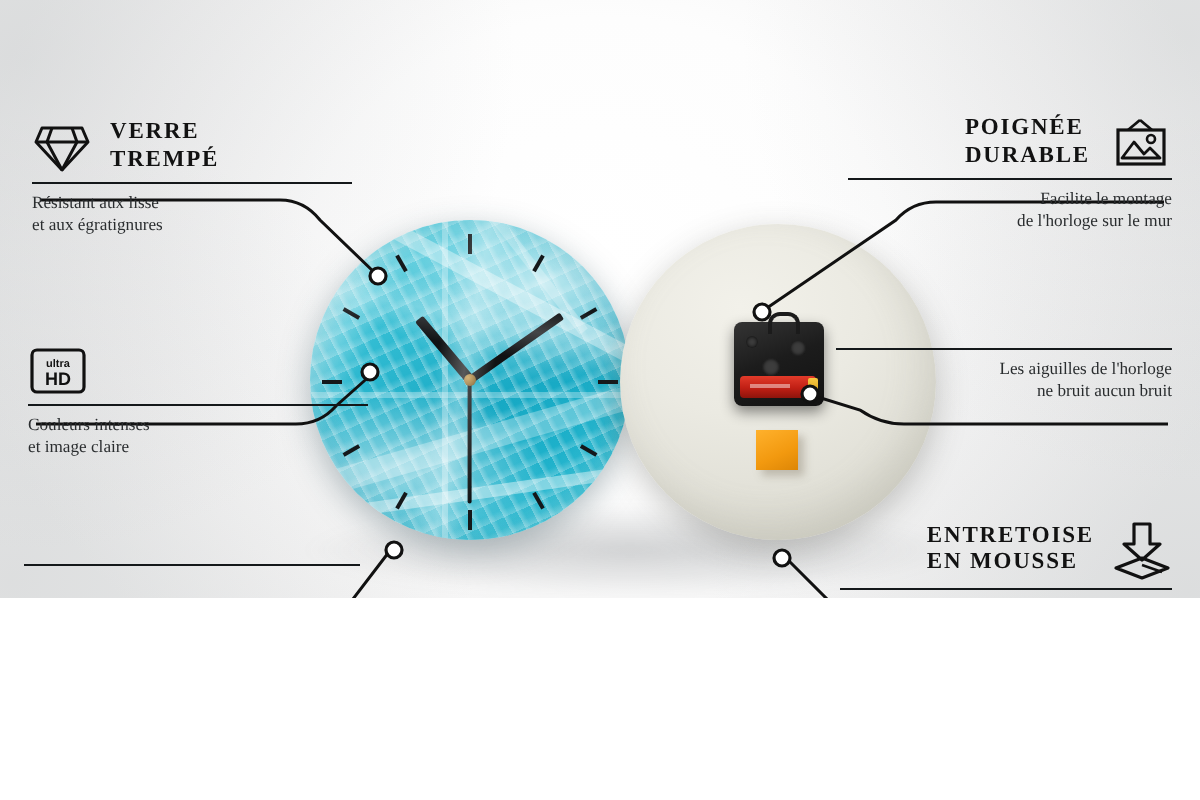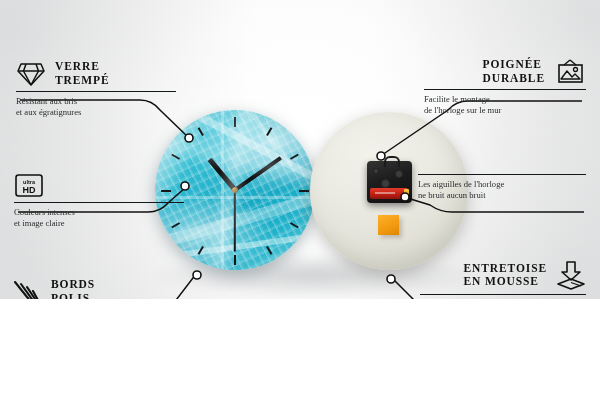--- a/index.html
+++ b/index.html
@@ -36,21 +36,21 @@
     text-transform:uppercase;white-space:pre-line;
   }
   .feat.left .title{text-align:left;}
   .feat.right .title{}
   .rule{height:1.4px;background:#14181a;margin-top:4px;margin-bottom:4px;}
   .sub{
     font-family:"Liberation Serif", serif;
     color:#2a2d2f;font-size:8.6px;line-height:10.6px;white-space:pre-line;
   }
   .feat.left .sub{text-align:left;}
-  .feat.right .sub{}
+  .feat.right .sub{text-align:right;}
   .ico{flex:0 0 auto;display:block;}
 
   
   #f-verre       {left:16px;  top:60px;  width:160px;}
   #f-impression  {left:14px;  top:172px; width:170px;}
   #f-bords       {left:12px;  top:278px; width:168px;}
   #f-poignee     {left:424px; top:58px;  width:162px;}
   #f-mecanisme   {left:418px; top:170px; width:168px;}
   #f-entretoise  {left:420px; top:260px; width:166px;}
 
@@ -189,50 +189,38 @@
           <path d="M5,3 H25 L28,10 L15,24 L2,10 Z"></path>
           <path d="M2,10 H28"></path>
             <path d="M10,3 L7.5,10 L15,24"></path>
             <path d="M20,3 L22.5,10 L15,24"></path>
         </g>
       </svg>
       <div class="title">VERRE
 TREMPÉ</div>
     </div>
     <div class="rule"></div>
-    <div class="sub">Résistant aux bris
+    <div class="sub">Résistant aux lisse
 et aux égratignures</div>
   </div>
 
   <div class="feat left" id="f-impression">
     <div class="head">
       <svg class="ico" width="30" height="26" viewBox="0 0 30 26">
         <rect x="2" y="3" width="26" height="21" rx="2.5" fill="none" stroke="#111" stroke-width="1.6"></rect>
         <text x="15" y="11.5" font-family="Liberation Sans, sans-serif" font-size="5.5" font-weight="bold" fill="#111" text-anchor="middle">ultra</text>
         <text x="15" y="20.5" font-family="Liberation Sans, sans-serif" font-size="9" font-weight="bold" fill="#111" text-anchor="middle">HD</text>
       </svg>
     </div>
     <div class="rule"></div>
     <div class="sub">Couleurs intenses
 et image claire</div>
   </div>
 
   <div class="feat left" id="f-bords">
-    <div class="head">
-      <svg class="ico" width="30" height="26" viewBox="0 0 30 26">
-        <g stroke="#111" stroke-width="2.1" stroke-linecap="round">
-          <line x1="3" y1="3" x2="19" y2="23"></line>
-          <line x1="9" y1="5" x2="22" y2="23"></line>
-          <line x1="15" y1="8" x2="25" y2="23"></line>
-          <line x1="21" y1="12" x2="27" y2="23"></line>
-        </g>
-      </svg>
-      <div class="title">BORDS
-POLIS</div>
-    </div>
     <div class="rule"></div>
   </div>
 
   <div class="feat right" id="f-poignee">
     <div class="head">
       <div class="title">POIGNÉE
 DURABLE</div>
       <svg class="ico" width="32" height="27" viewBox="0 0 32 27">
         <path d="M16,2 L10,7" fill="none" stroke="#111" stroke-width="1.4"></path>
         <path d="M16,2 L22,7" fill="none" stroke="#111" stroke-width="1.4"></path>

